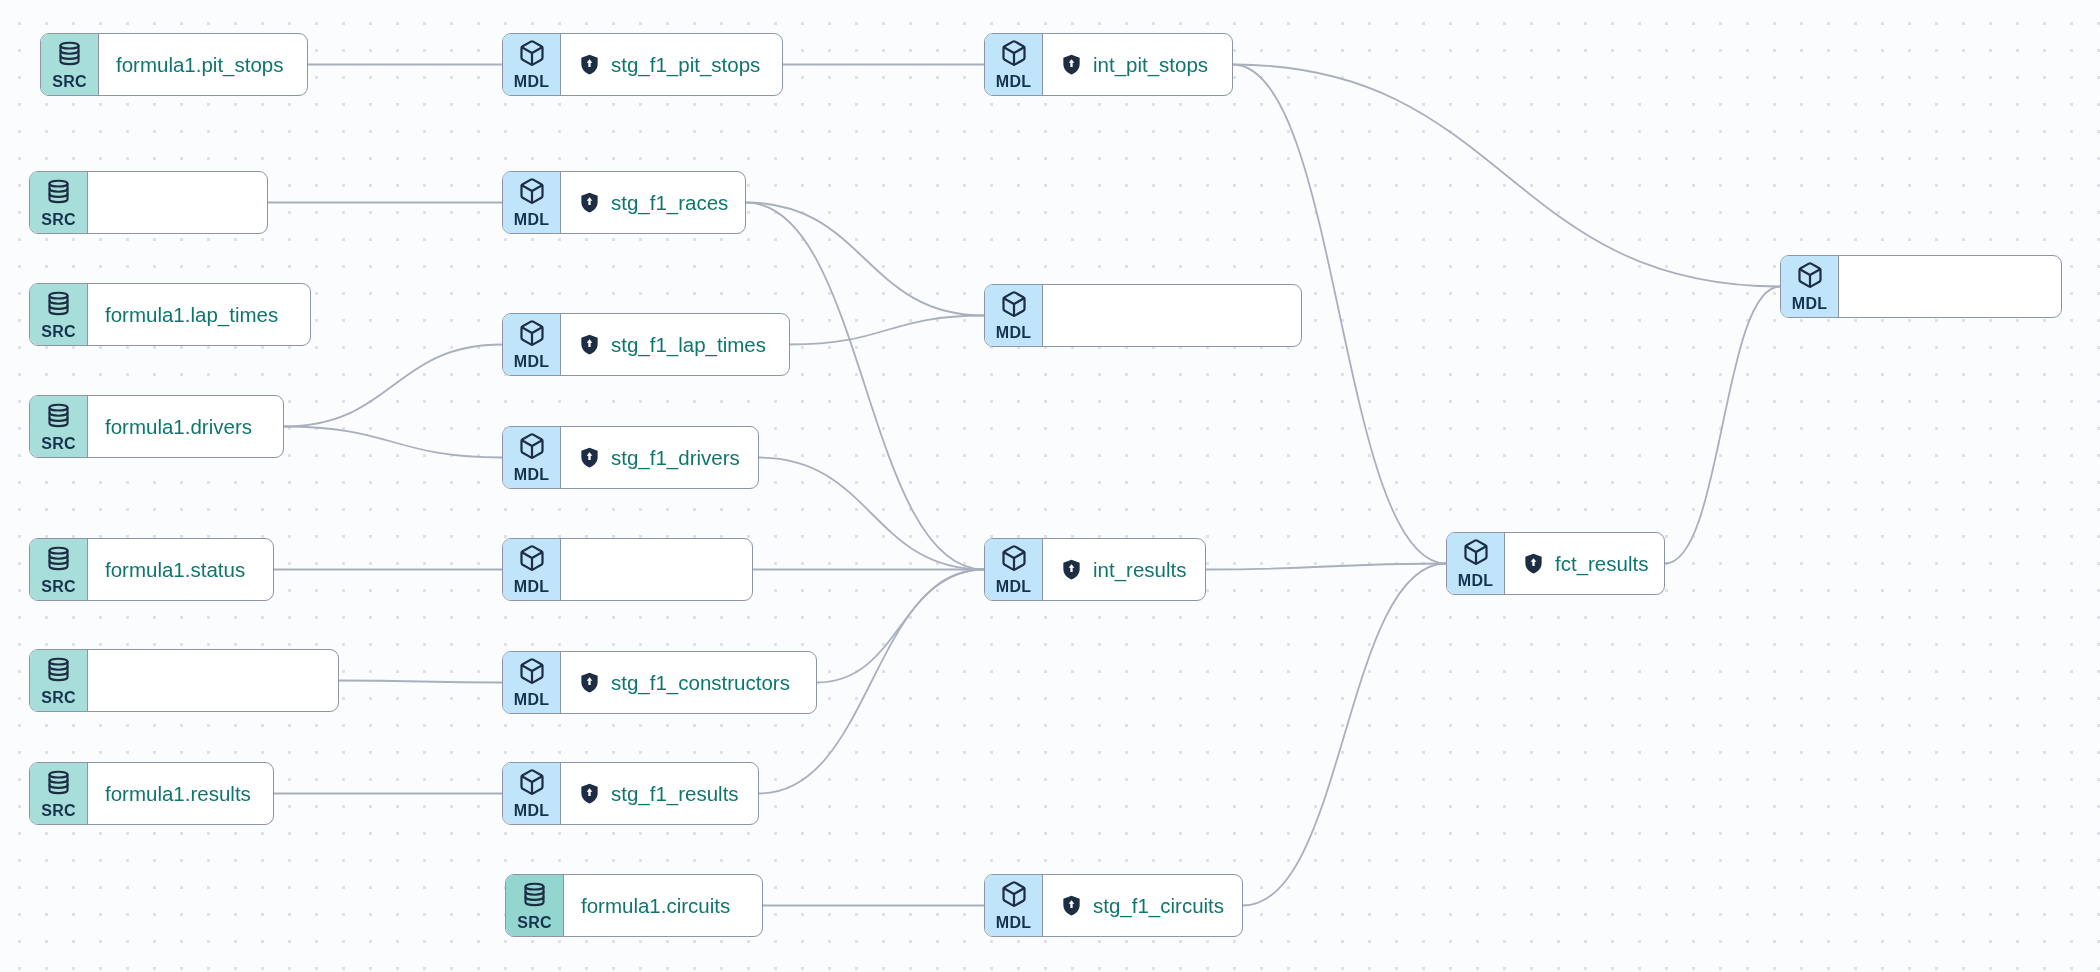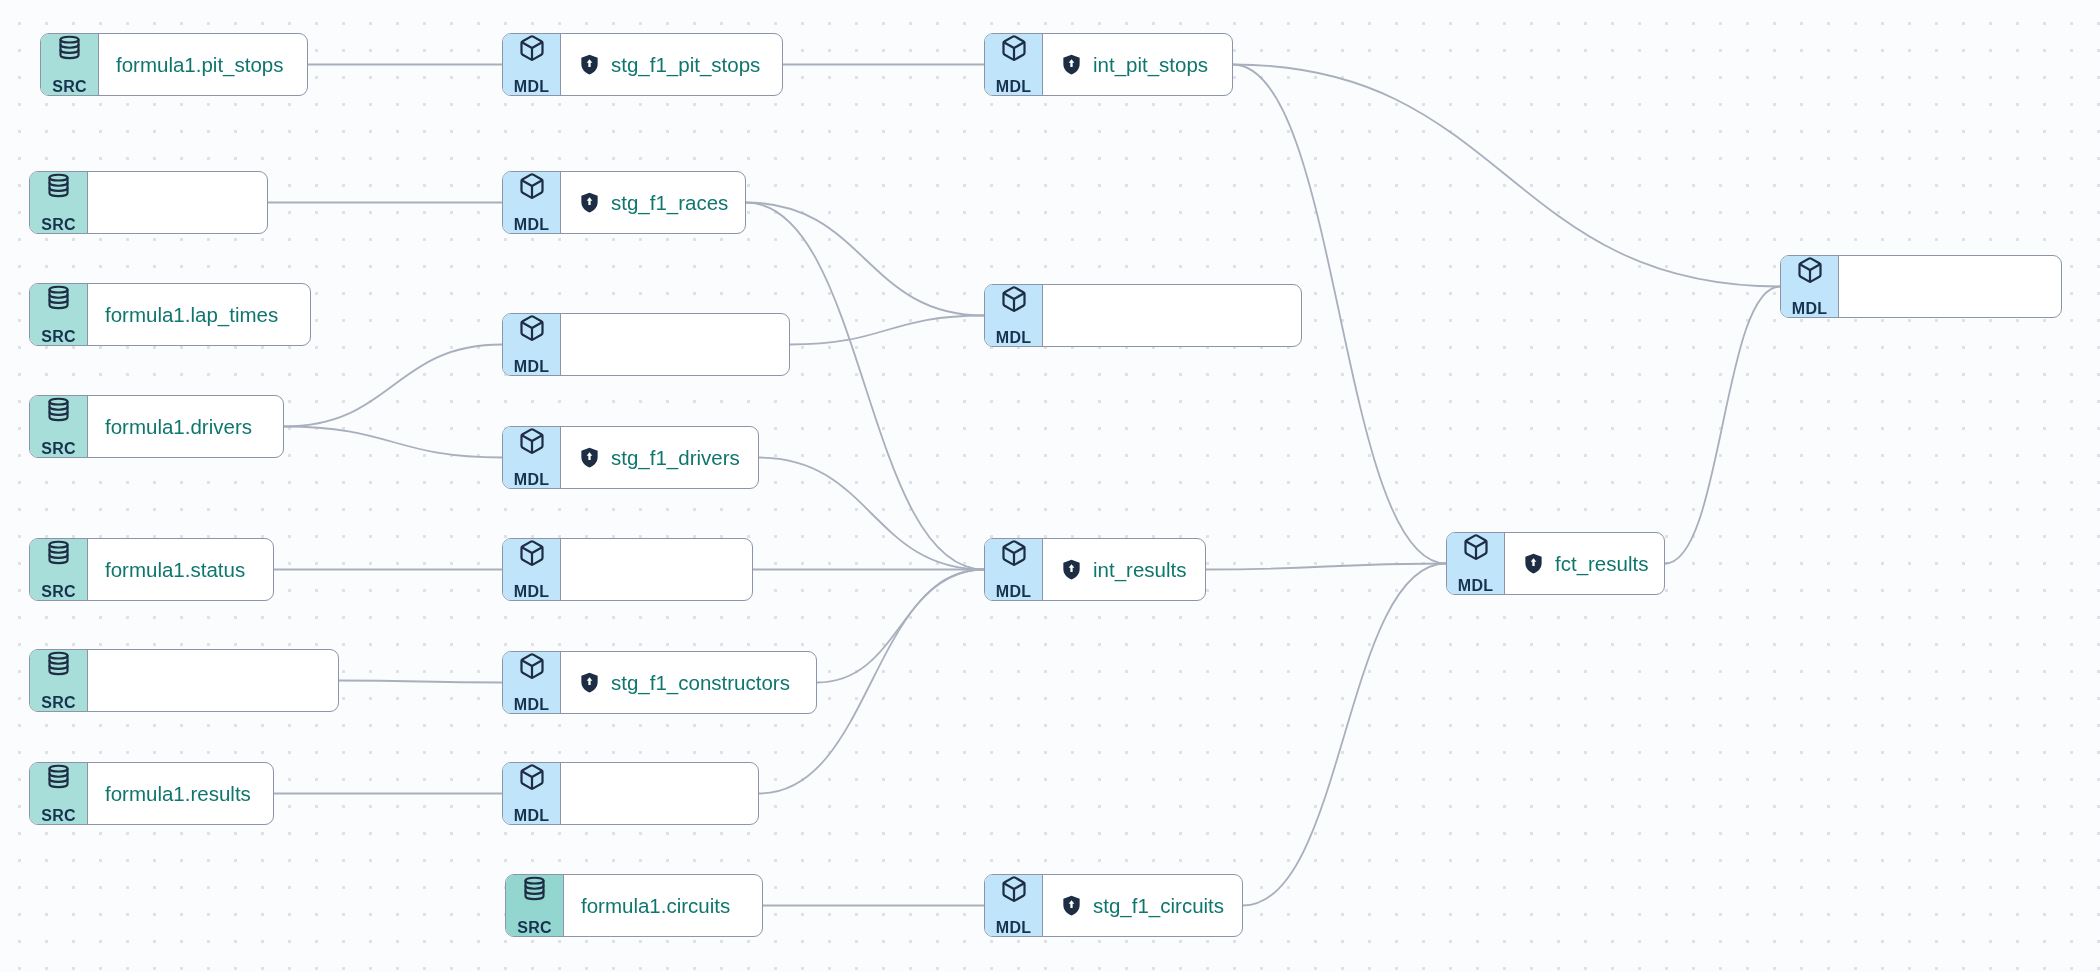--- a/index.html
+++ b/index.html
@@ -25,21 +25,21 @@
     border-radius:9px;
     box-sizing:border-box;
     cursor:pointer;
   }
   .node .badge{
     width:57px;
     flex:0 0 57px;
     display:flex;
     flex-direction:column;
     align-items:center;
-    justify-content:space-between;
+    justify-content:center;
     gap:6px;
     border-right:1.5px solid #8b95a7;
     border-radius:7.5px 0 0 7.5px;
   }
   .node .badge .badge-label{
     font-size:16px;
     font-weight:bold;
     letter-spacing:.2px;
     color:#16324f;
     line-height:1;
@@ -198,20 +198,27 @@
       </div>
       <div class="node" style="left: 502px; top: 313px; width: 288px;">
         <div class="badge" style="background:#c0e5fa">
           <svg class="icon" width="28" height="28" viewBox="0 0 24 24" fill="none" stroke="#1d2d44" stroke-width="1.9" stroke-linecap="round" stroke-linejoin="round">
   <path d="M21 16V8a2 2 0 0 0-1-1.73l-7-4a2 2 0 0 0-2 0l-7 4A2 2 0 0 0 3 8v8a2 2 0 0 0 1 1.73l7 4a2 2 0 0 0 2 0l7-4A2 2 0 0 0 21 16z"></path>
   <polyline points="3.3 7 12 12 20.7 7"></polyline>
   <line x1="12" y1="22" x2="12" y2="12"></line>
           </svg>
           <span class="badge-label">MDL</span>
         </div>
+        <div class="body">
+          <svg class="icon" width="23" height="23" viewBox="0 0 24 24">
+  <path fill="#1d2d44" d="M12 1.8 20.5 5v6.3c0 5.6-3.6 9.6-8.5 11.1C7.1 20.9 3.5 16.9 3.5 11.3V5Z"></path>
+  <path fill="#ffffff" d="M12 6.6l3 3.6h-1.8v4.4h-2.4v-4.4H9Z"></path>
+          </svg>
+          <span class="name">stg_f1_lap_times</span>
+        </div>
       </div>
       <div class="node" style="left: 29px; top: 395px; width: 255px;">
         <div class="badge" style="background:#a8ded9">
           <svg class="icon" width="27" height="27" viewBox="0 0 24 24" fill="none" stroke="#1d2d44" stroke-width="1.9" stroke-linecap="round" stroke-linejoin="round">
   <ellipse cx="12" cy="5" rx="8" ry="2.6"></ellipse>
   <path d="M20 9.6c0 1.45-3.58 2.6-8 2.6s-8-1.15-8-2.6"></path>
   <path d="M20 14.2c0 1.45-3.58 2.6-8 2.6s-8-1.15-8-2.6"></path>
   <path d="M4 5v13.8c0 1.45 3.58 2.6 8 2.6s8-1.15 8-2.6V5"></path>
           </svg>
           <span class="badge-label">SRC</span>
@@ -338,20 +345,27 @@
         </div>
       </div>
       <div class="node" style="left: 502px; top: 762px; width: 257px;">
         <div class="badge" style="background:#c0e5fa">
           <svg class="icon" width="28" height="28" viewBox="0 0 24 24" fill="none" stroke="#1d2d44" stroke-width="1.9" stroke-linecap="round" stroke-linejoin="round">
   <path d="M21 16V8a2 2 0 0 0-1-1.73l-7-4a2 2 0 0 0-2 0l-7 4A2 2 0 0 0 3 8v8a2 2 0 0 0 1 1.73l7 4a2 2 0 0 0 2 0l7-4A2 2 0 0 0 21 16z"></path>
   <polyline points="3.3 7 12 12 20.7 7"></polyline>
   <line x1="12" y1="22" x2="12" y2="12"></line>
           </svg>
           <span class="badge-label">MDL</span>
+        </div>
+        <div class="body">
+          <svg class="icon" width="23" height="23" viewBox="0 0 24 24">
+  <path fill="#1d2d44" d="M12 1.8 20.5 5v6.3c0 5.6-3.6 9.6-8.5 11.1C7.1 20.9 3.5 16.9 3.5 11.3V5Z"></path>
+  <path fill="#ffffff" d="M12 6.6l3 3.6h-1.8v4.4h-2.4v-4.4H9Z"></path>
+          </svg>
+          <span class="name">stg_f1_results</span>
         </div>
       </div>
       <div class="node" style="left: 505px; top: 874px; width: 258px;">
         <div class="badge" style="background:#93d6d0">
           <svg class="icon" width="27" height="27" viewBox="0 0 24 24" fill="none" stroke="#1d2d44" stroke-width="1.9" stroke-linecap="round" stroke-linejoin="round">
   <ellipse cx="12" cy="5" rx="8" ry="2.6"></ellipse>
   <path d="M20 9.6c0 1.45-3.58 2.6-8 2.6s-8-1.15-8-2.6"></path>
   <path d="M20 14.2c0 1.45-3.58 2.6-8 2.6s-8-1.15-8-2.6"></path>
   <path d="M4 5v13.8c0 1.45 3.58 2.6 8 2.6s8-1.15 8-2.6V5"></path>
           </svg>

